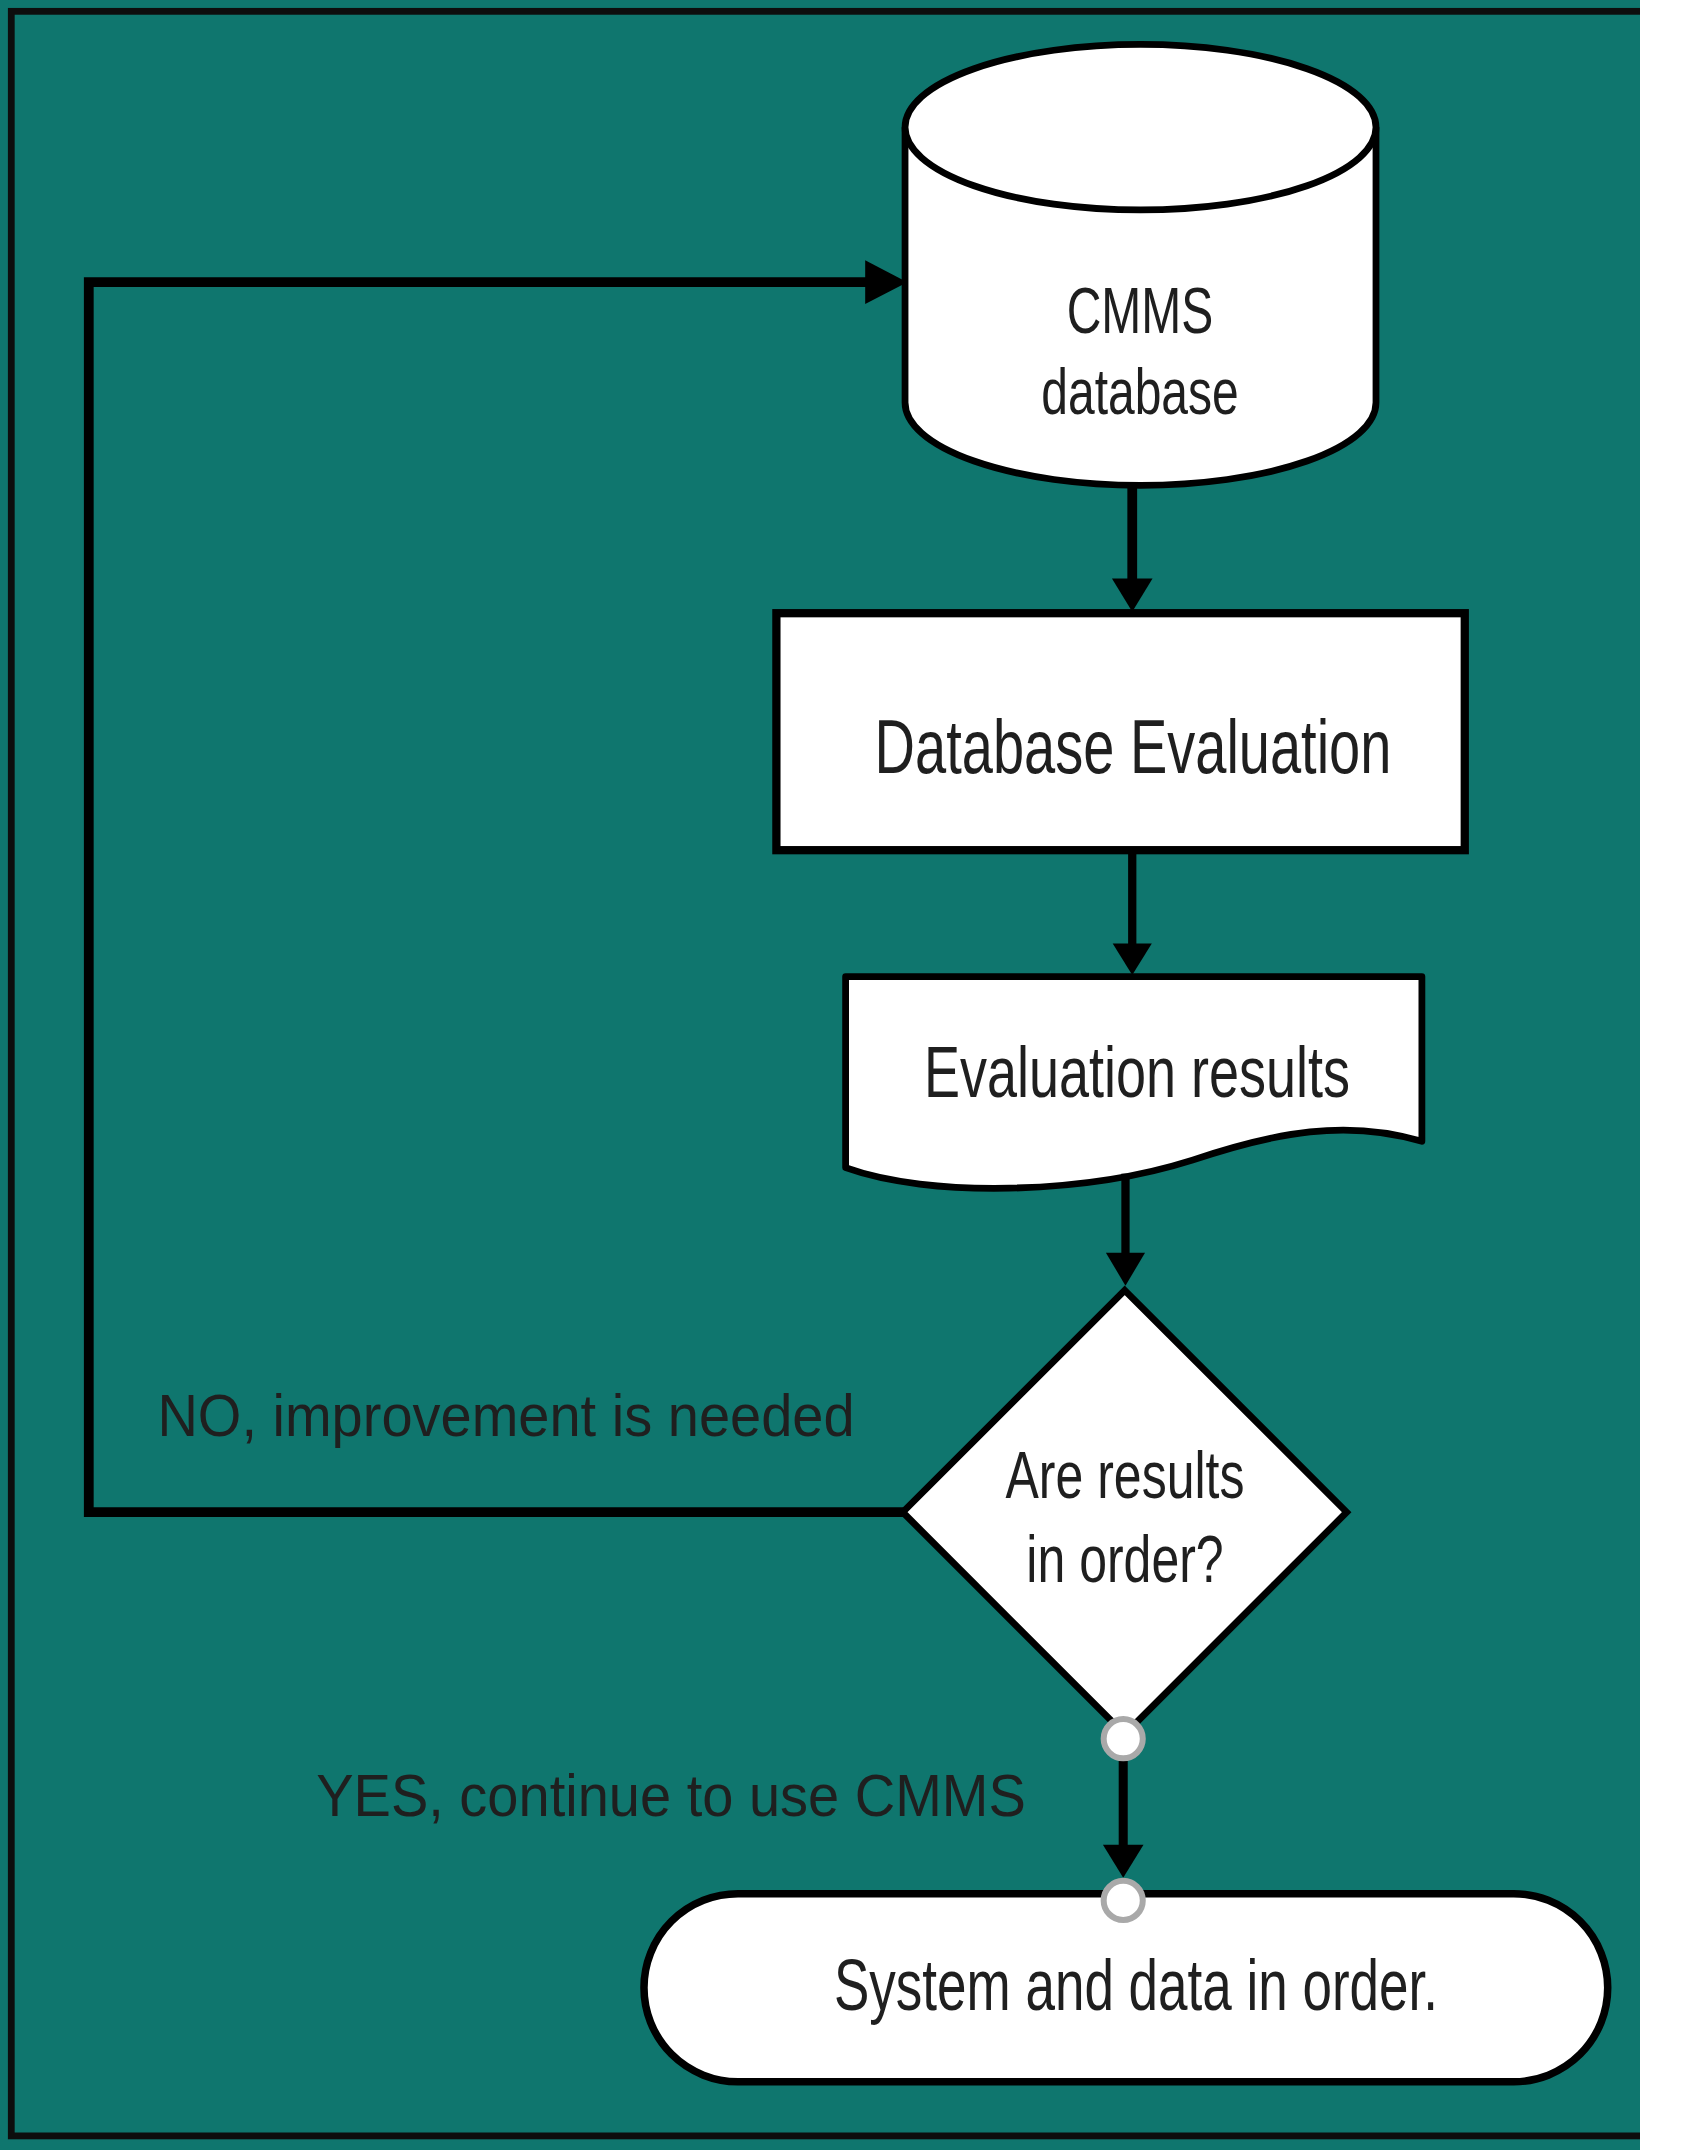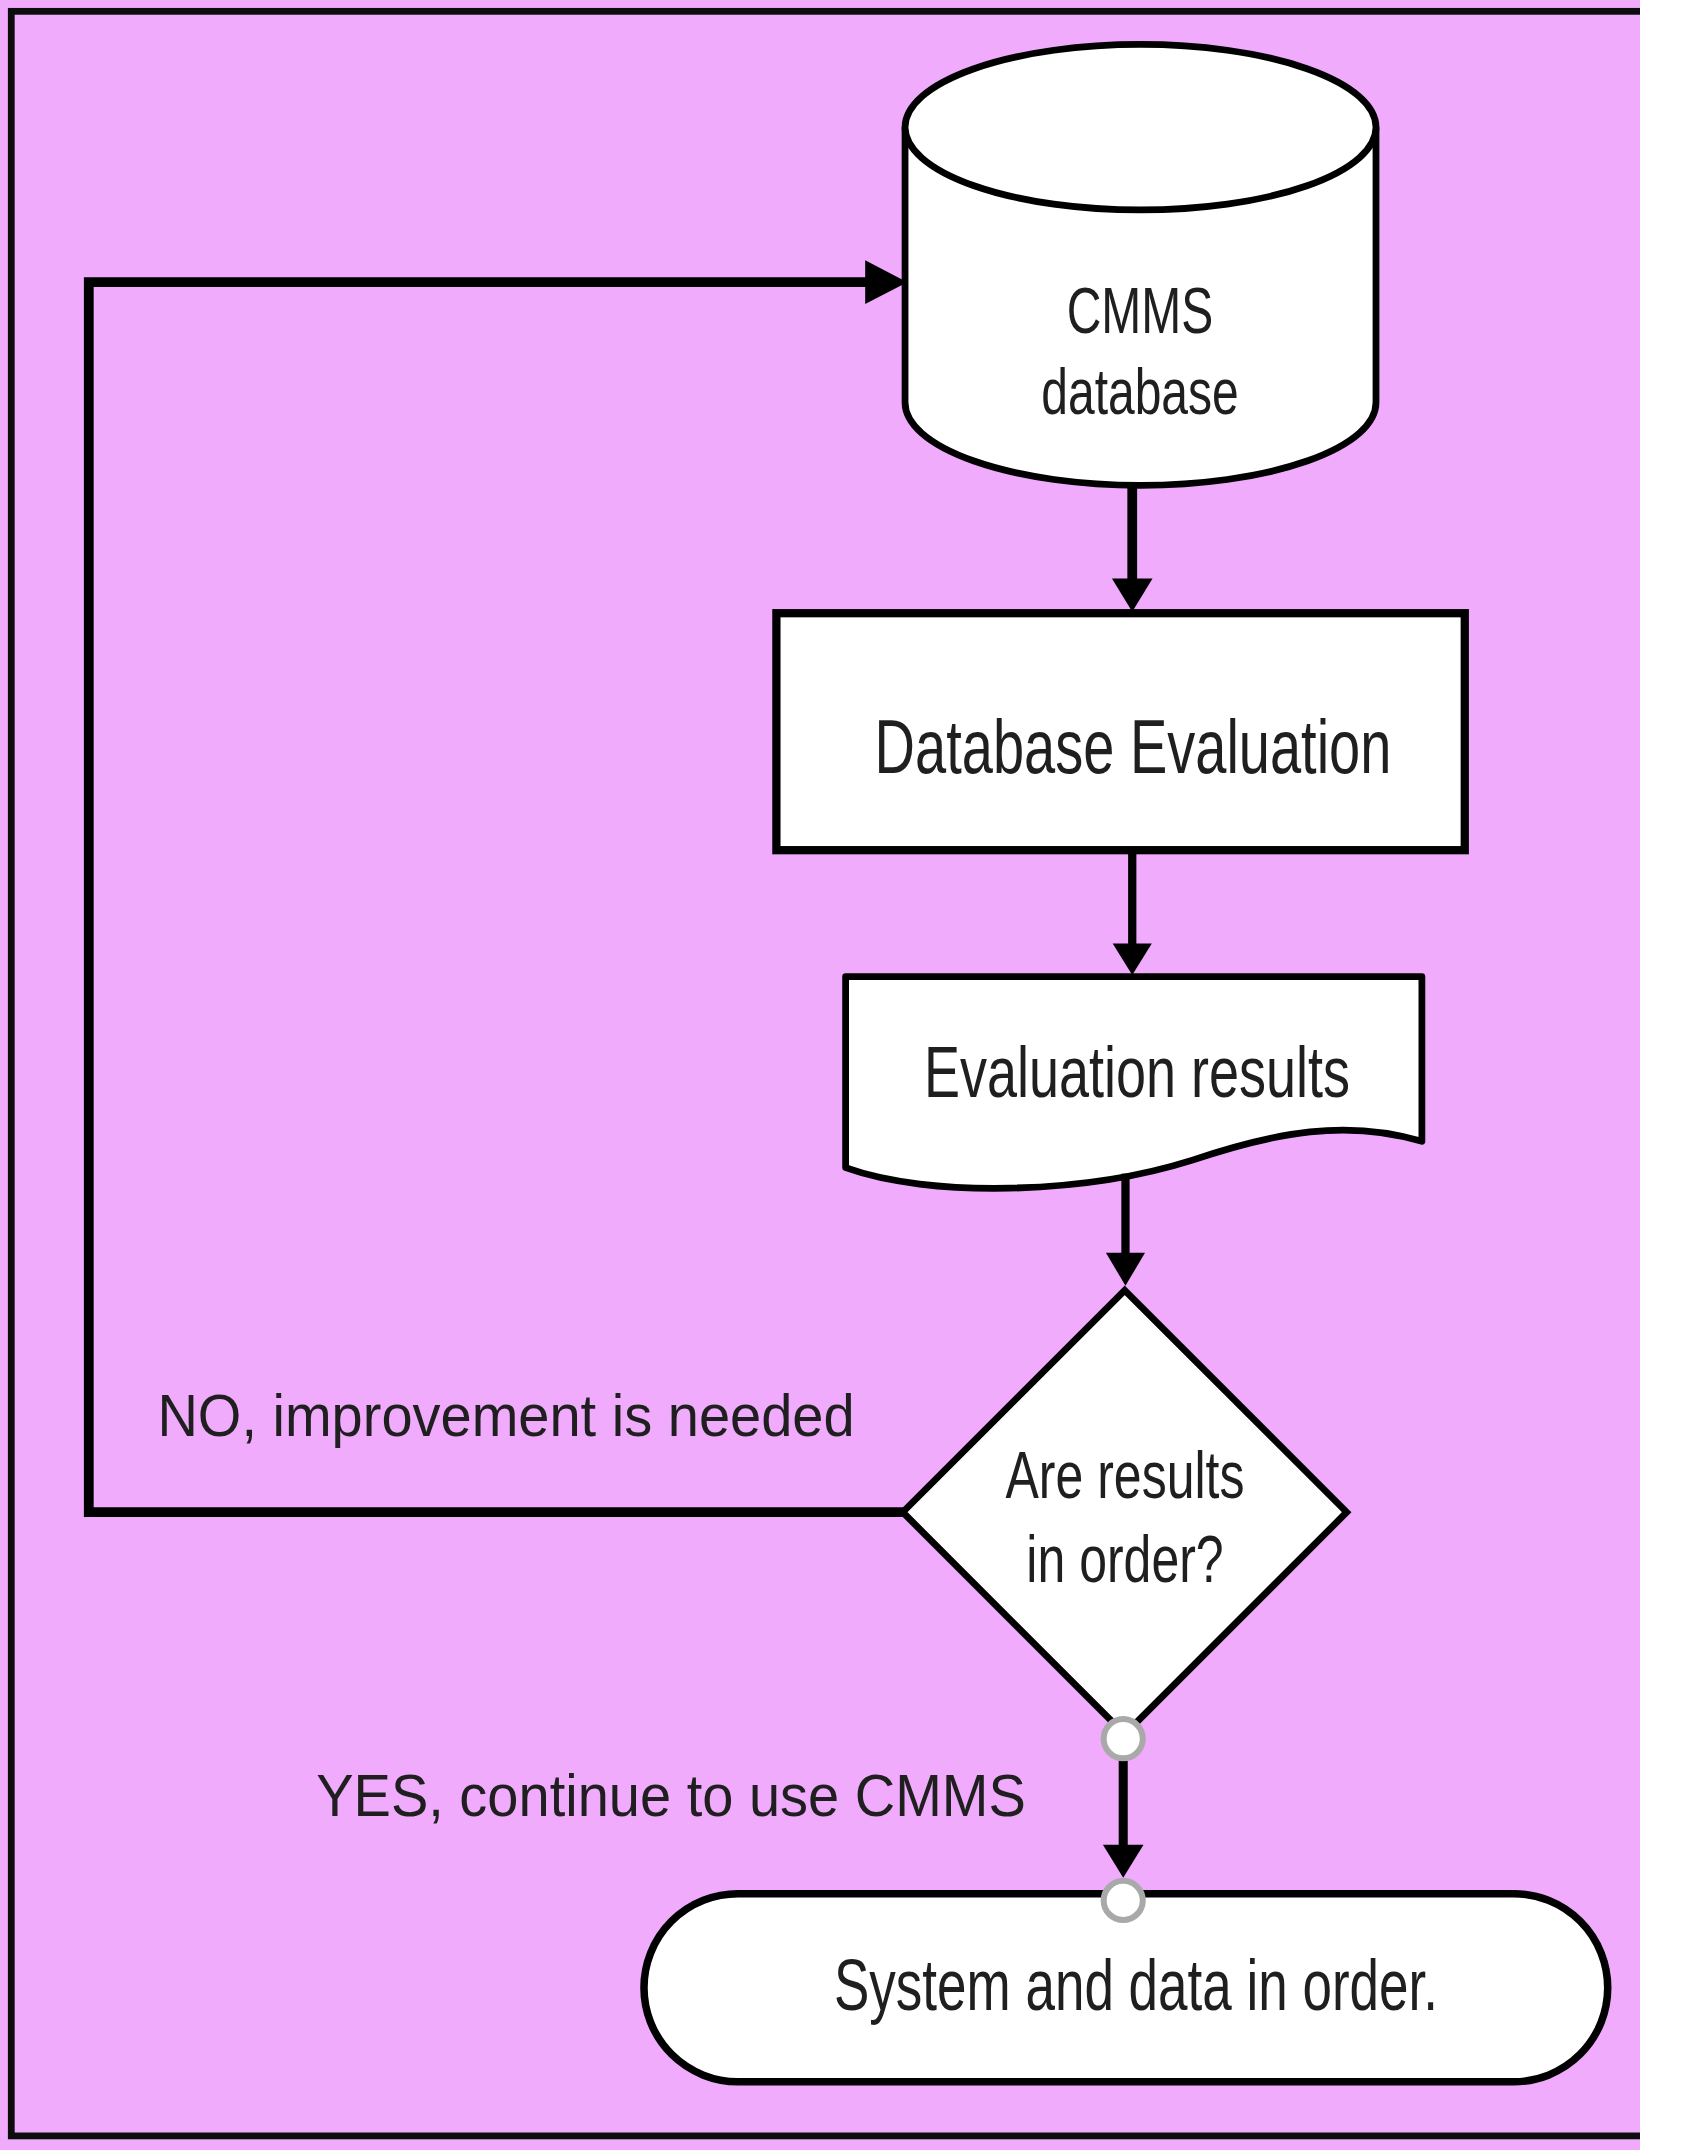--- a/index.html
+++ b/index.html
@@ -4,21 +4,21 @@
 <style>
   html, body {
     margin: 0;
     padding: 0;
     background: #ffffff;
   }
   #canvas {
     position: relative;
     width: 1640px;
     height: 2151px;
-    background: #f0abfc;
+    background: #0f766e;
     font-family: "Liberation Sans", sans-serif;
     color: #1a1a1a;
     overflow: hidden;
   }
   #diagram-svg {
     position: absolute;
     left: 0;
     top: 0;
     width: 1701px;
     height: 2151px;

